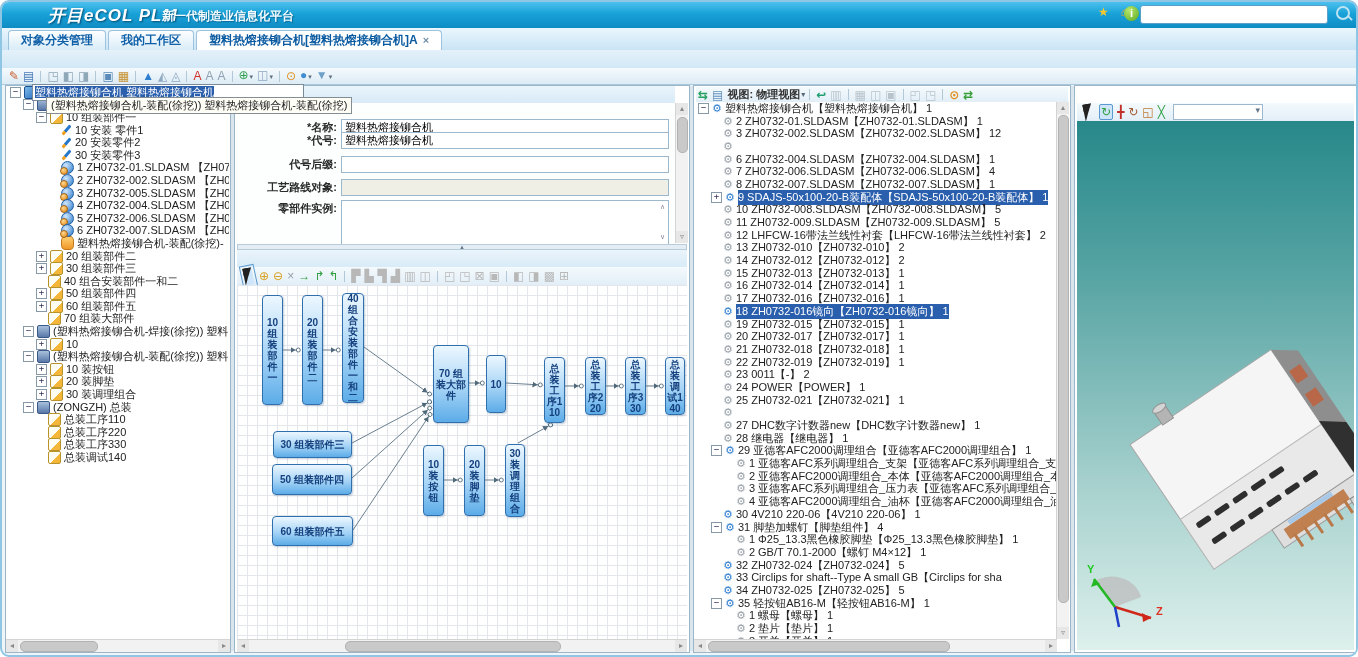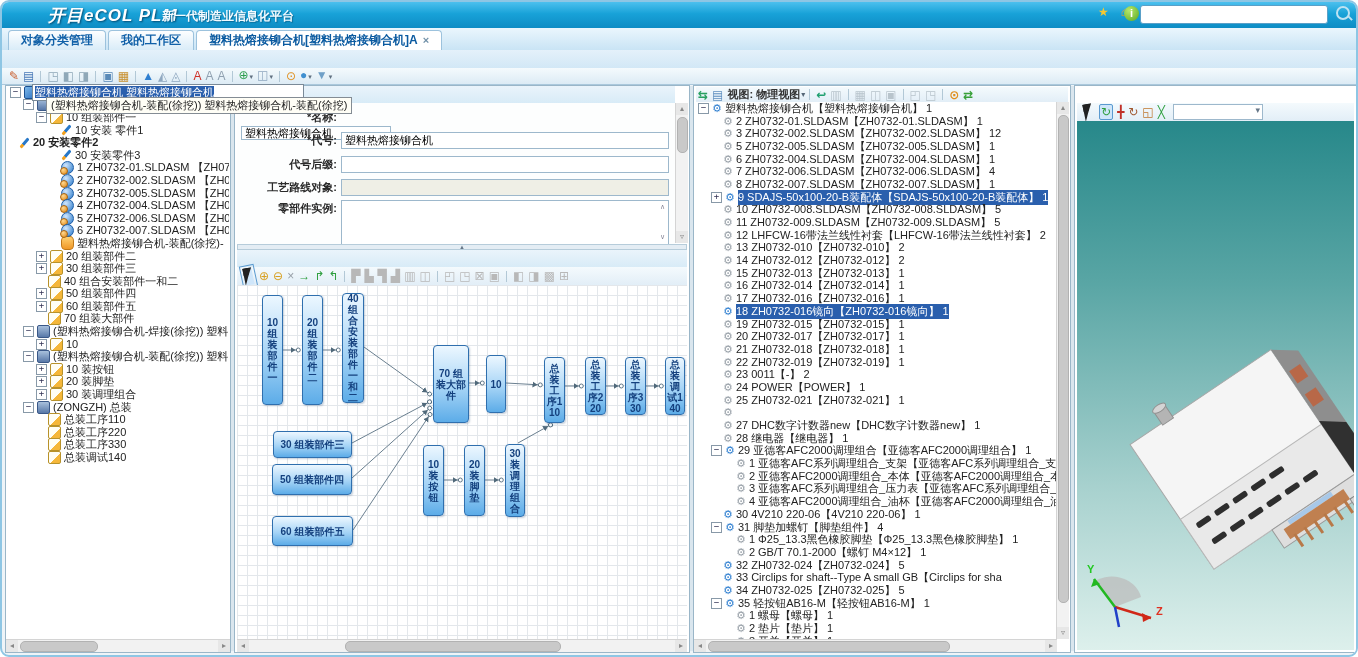--- a/index.html
+++ b/index.html
@@ -175,21 +175,21 @@
         <div class="trow" style="height: 12.6px; padding-left: 29px;">
           <span class="exp">−</span>
           <span class="i i-op"></span>
           <span class="lbl">10 组装部件一</span>
         </div>
         <div class="trow" style="height: 12.6px; padding-left: 42px;">
           <span class="spc"></span>
           <span class="i i-pencil"></span>
           <span class="lbl">10 安装 零件1</span>
         </div>
-        <div class="trow" style="height: 12.6px;  font-weight: bold;">
+        <div class="trow" style="height: 12.6px; padding-left: 42px;">
           <span class="spc"></span>
           <span class="i i-pencil"></span>
           <span class="lbl">20 安装零件2</span>
         </div>
         <div class="trow" style="height: 12.6px; padding-left: 42px;">
           <span class="spc"></span>
           <span class="i i-pencil"></span>
           <span class="lbl">30 安装零件3</span>
         </div>
         <div class="trow" style="height: 12.6px; padding-left: 42px;">
@@ -319,21 +319,21 @@
       <span class="sthumb" style="left:14px;top:1px;width:76px;height:9px;"></span>
     </div>
   </div>
   <div class="vsplit" style="left:229px;"></div>
 
   <div class="panel" style="left:232px;top:83px;width:456px;height:568px;">
 
     <div class="ftabs"><span class="stab active">属性</span><span class="stab">关联</span><span class="stab">版本</span><span class="stab">签审历史</span></div>
 
     <div class="formarea">
-      <div class="frow" style="top:6px;flex-direction:column;">
+      <div class="frow" style="top:16px;">
         <span class="flabel">*名称:</span>
         <input class="finput" value="塑料热熔接铆合机" style="">
       </div>
       <div class="frow" style="top:29px;">
         <span class="flabel">*代号:</span>
         <input class="finput" value="塑料热熔接铆合机" style="">
       </div>
       <div class="frow" style="top:53px;">
         <span class="flabel">代号后缀:</span>
         <input class="finput" value="" style="">
@@ -470,21 +470,20 @@
           <span class="lbl">2 ZH0732-01.SLDASM【ZH0732-01.SLDASM】 1</span>
         </div>
         <div class="trow" style="height: 12.7px; padding-left: 16px;">
           <span class="spc"></span>
           <span class="gi" style="color: rgb(152, 160, 168);">⚙</span>
           <span class="lbl">3 ZH0732-002.SLDASM【ZH0732-002.SLDASM】 12</span>
         </div>
         <div class="trow" style="height: 12.7px; padding-left: 16px;">
           <span class="spc"></span>
           <span class="gi" style="color: rgb(152, 160, 168);">⚙</span>
-          <span class="lbl">5 ZH0732-005.SLDASM【ZH0732-005.SLDASM】 1</span>
         </div>
         <div class="trow" style="height: 12.7px; padding-left: 16px;">
           <span class="spc"></span>
           <span class="gi" style="color: rgb(152, 160, 168);">⚙</span>
           <span class="lbl">6 ZH0732-004.SLDASM【ZH0732-004.SLDASM】 1</span>
         </div>
         <div class="trow" style="height: 12.7px; padding-left: 16px;">
           <span class="spc"></span>
           <span class="gi" style="color: rgb(152, 160, 168);">⚙</span>
           <span class="lbl">7 ZH0732-006.SLDASM【ZH0732-006.SLDASM】 4</span>

